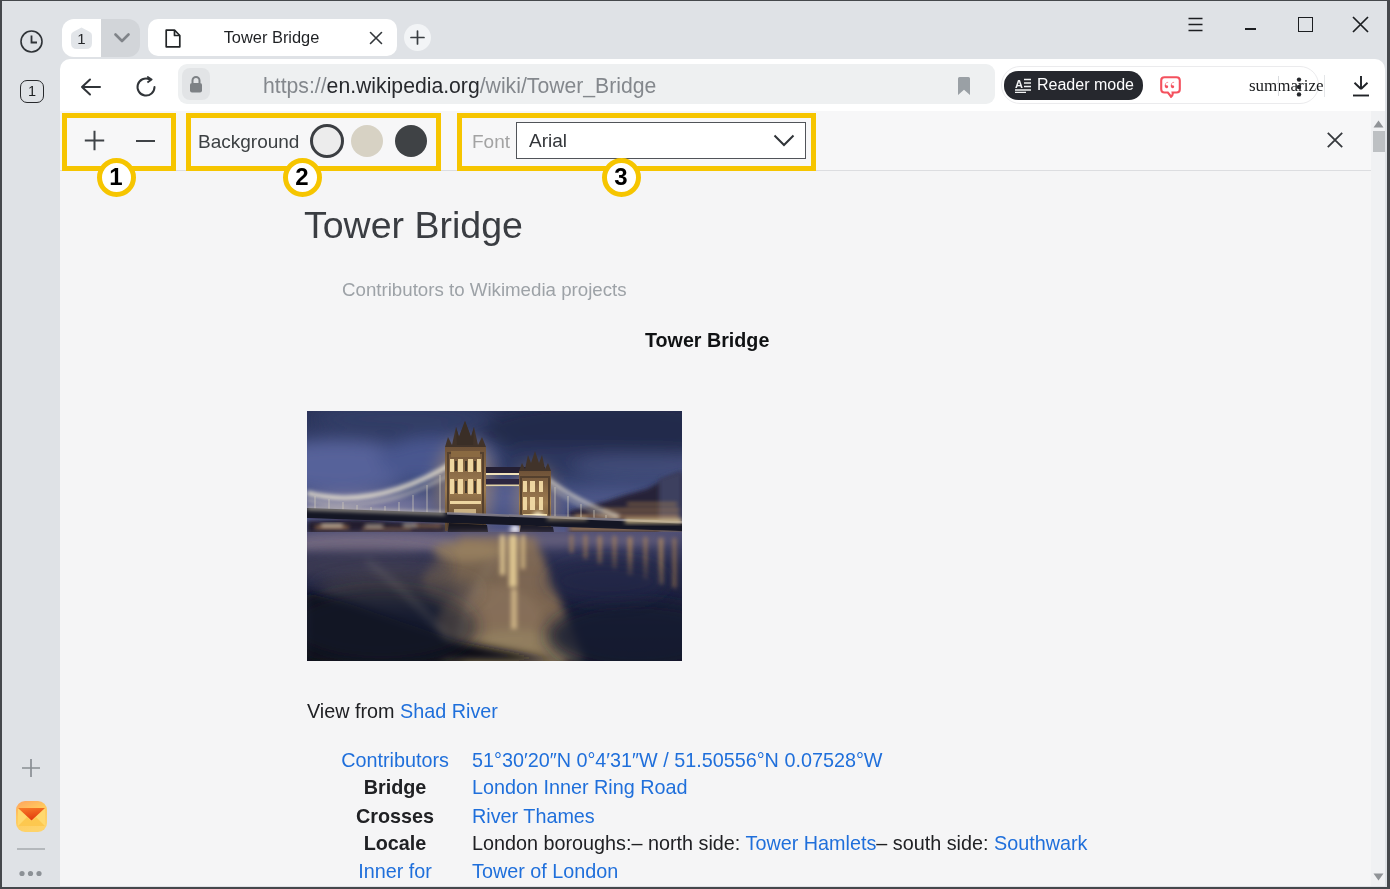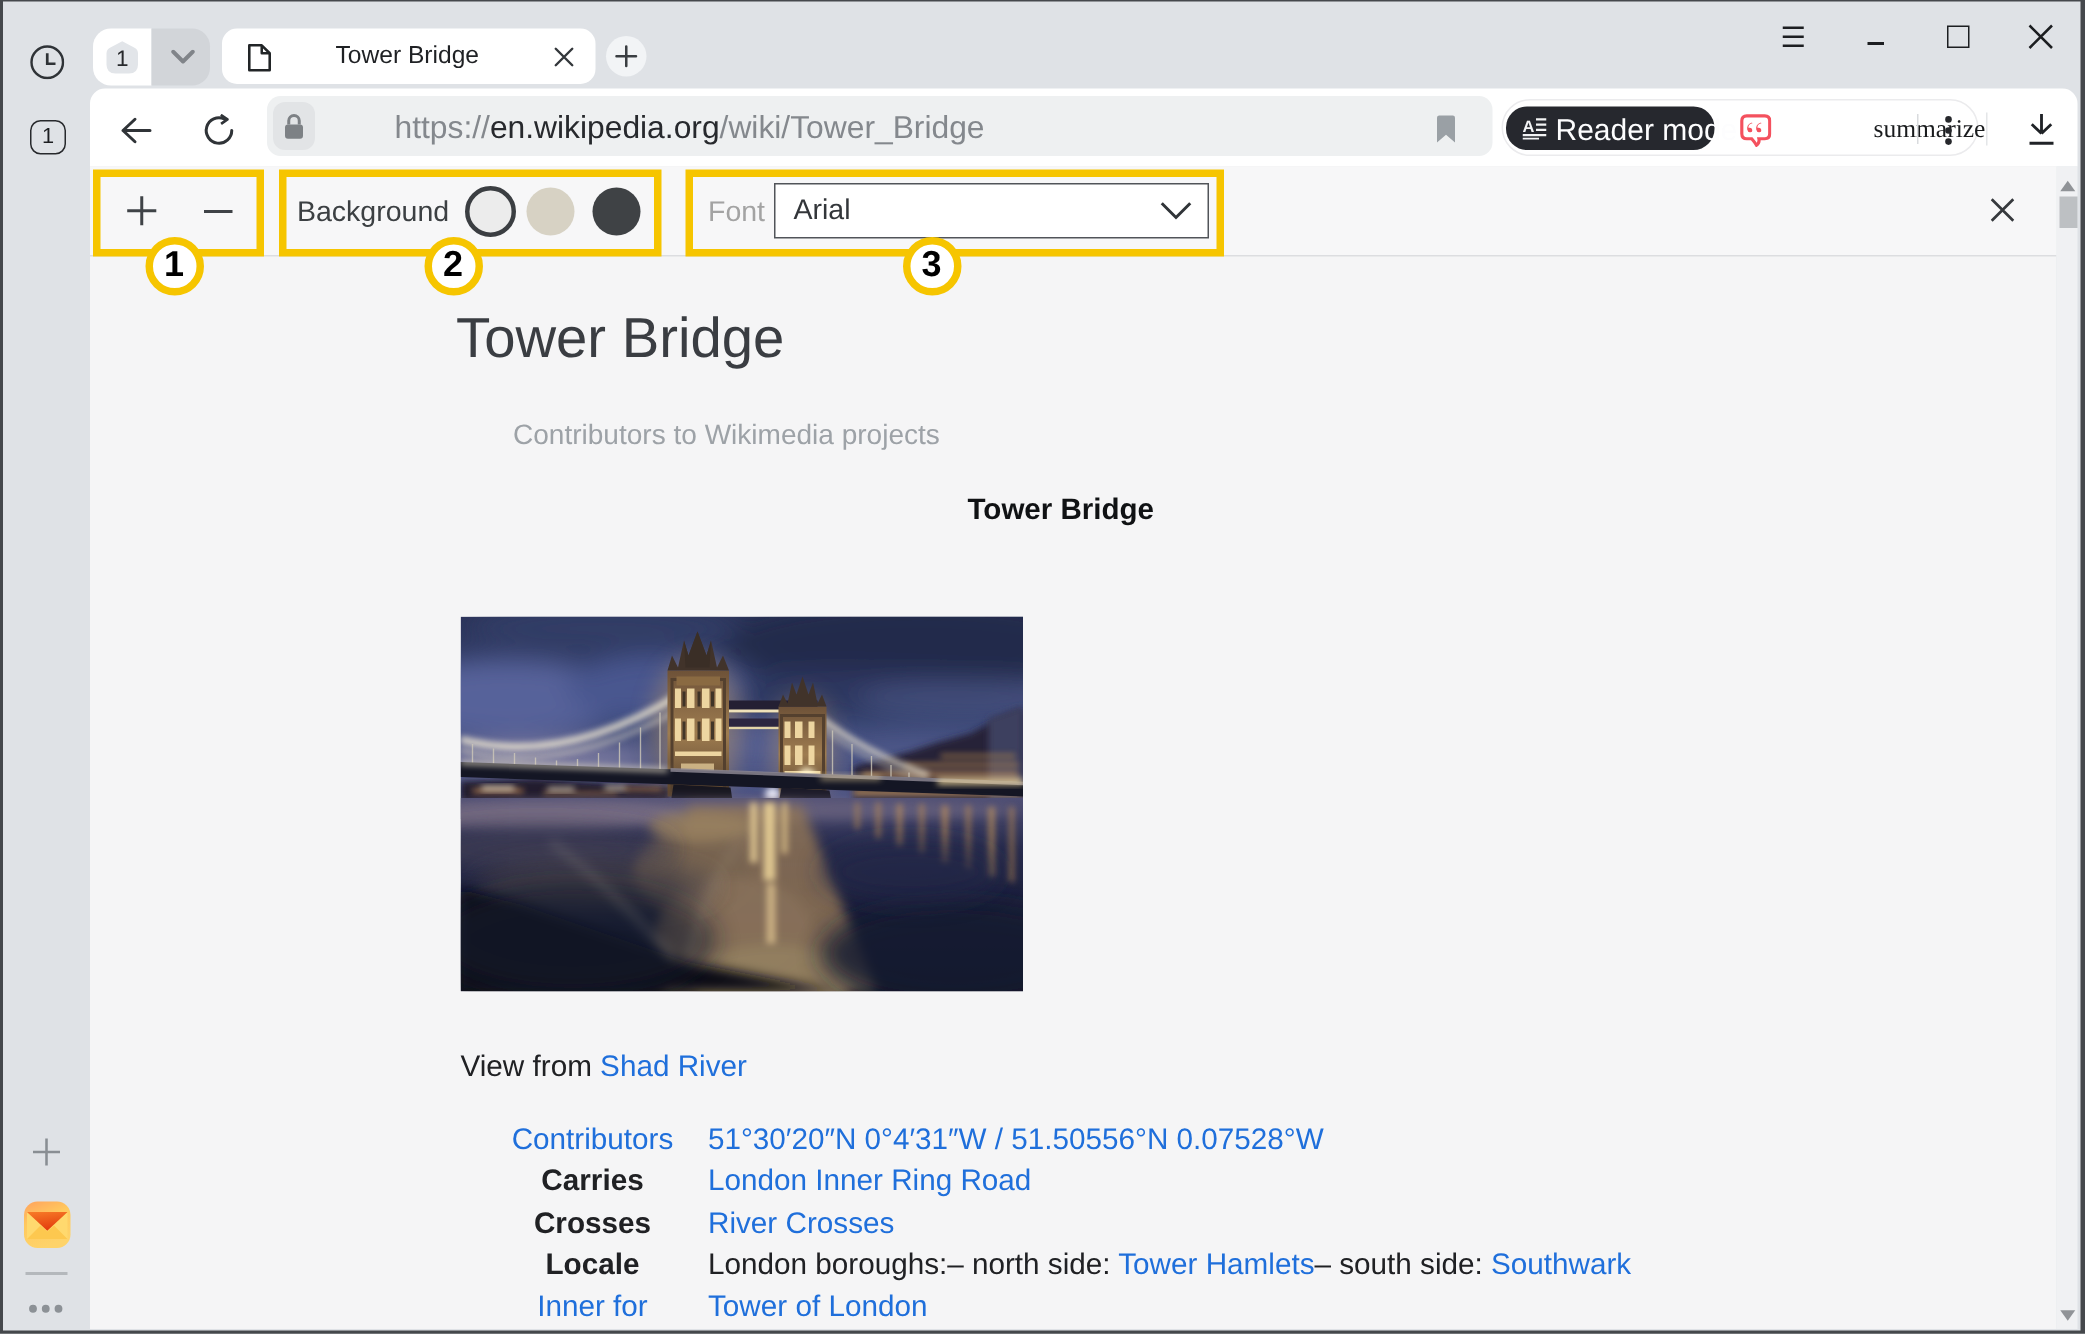--- a/index.html
+++ b/index.html
@@ -111,21 +111,21 @@
 <svg class="abs" style="left:956px;top:76px" width="16" height="21" viewBox="0 0 16 21">
   <path d="M2 2.5 Q2 1 3.5 1 L12.5 1 Q14 1 14 2.5 L14 19 L8 13.8 L2 19 Z" fill="#9aa0a5"></path>
 </svg>
 
 <div class="abs" style="left:1001px;top:66px;width:318px;height:38px;background:#fff;border:1px solid #ebebed;border-radius:19px;"></div>
 <div class="abs" style="left:1004px;top:71px;width:139px;height:29px;background:#26282e;border-radius:14px;"></div>
 <svg class="abs" style="left:1015px;top:78px" width="16" height="15" viewBox="0 0 16 15">
   <text x="0" y="10" font-size="11" font-weight="bold" fill="#f2f3f4" font-family="Liberation Sans">A</text>
   <path d="M9 1.5 L16 1.5 M9 5 L16 5 M9 8.5 L16 8.5 M0 12 L16 12 M0 14.5 L11 14.5" stroke="#f2f3f4" stroke-width="1.5"></path>
 </svg>
-<div class="abs" style="left:1037px;top:76px;font-size:20px;color:#fdfdfe;">Reader mode</div>
+<div class="abs" style="left:1037px;top:76px;font-size:16px;color:#fdfdfe;">Reader mode</div>
 <svg class="abs" style="left:1160px;top:76px" width="21" height="22" viewBox="0 0 21 22">
   <path d="M4.5 1.2 L16.5 1.2 Q19.8 1.2 19.8 4.5 L19.8 13.2 Q19.8 16.5 16.5 16.5 L12.6 16.5 Q13.2 19.2 11.0 20.8 Q9.6 18.5 7.8 16.5 L4.5 16.5 Q1.2 16.5 1.2 13.2 L1.2 4.5 Q1.2 1.2 4.5 1.2 Z" fill="none" stroke="#f4515e" stroke-width="2.1"></path>
   <g fill="#f4515e">
     <path d="M8.3 6.2 Q5.9 6.6 5.6 8.6 Q5.5 9.3 6.1 9.2 Q7.9 9.0 8.2 10.6 Q8.4 12.0 7.0 12.2 Q5.2 12.4 4.8 10.4 Q4.3 7.4 7.4 5.9 Q8.5 5.6 8.3 6.2 Z"></path>
     <path d="M14.3 6.2 Q11.9 6.6 11.6 8.6 Q11.5 9.3 12.1 9.2 Q13.9 9.0 14.2 10.6 Q14.4 12.0 13.0 12.2 Q11.2 12.4 10.8 10.4 Q10.3 7.4 13.4 5.9 Q14.5 5.6 14.3 6.2 Z"></path>
   </g>
 </svg>
 <div class="abs" style="left:1249px;top:76px;font-size:17px;color:#191b1d;font-family:Liberation Serif, serif;">summarize</div>
 <div class="abs" style="left:1278px;top:76px;width:1px;height:20px;background:#d9dbde;"></div>
 <svg class="abs" style="left:1296px;top:77px" width="6" height="20" viewBox="0 0 6 20">
@@ -370,26 +370,26 @@
   <ellipse cx="300" cy="170" rx="60" ry="20" fill="#232846" opacity="0.7" filter="url(#b8)"></ellipse>
 </svg>
 </div>
 
 <div class="abs row" style="left:307px;top:700px;">View from <a class="lnk">Shad River</a></div>
 <div class="abs row" style="top:748.5px;">
     <span class="lbl"><a class="lnk">Contributors</a></span>
     <span class="val"><a class="lnk">51°30′20″N 0°4′31″W / 51.50556°N 0.07528°W</a></span>
   </div>
 <div class="abs row" style="top:775.5px;">
-    <span class="lbl" style="font-weight:bold;">Carries</span>
+    <span class="lbl" style="font-weight:bold;">Bridge</span>
     <span class="val"><a class="lnk">London Inner Ring Road</a></span>
   </div>
 <div class="abs row" style="top:805px;">
     <span class="lbl" style="font-weight:bold;">Crosses</span>
-    <span class="val"><a class="lnk">River Crosses</a></span>
+    <span class="val"><a class="lnk">River Thames</a></span>
   </div>
 <div class="abs row" style="top:832px;">
     <span class="lbl" style="font-weight:bold;">Locale</span>
     <span class="val">London boroughs:– north side: <a class="lnk">Tower Hamlets</a>– south side: <a class="lnk">Southwark</a></span>
   </div>
 <div class="abs row" style="top:860px;">
     <span class="lbl"><a class="lnk">Inner for</a></span>
     <span class="val"><a class="lnk">Tower of London</a></span>
   </div>
 

